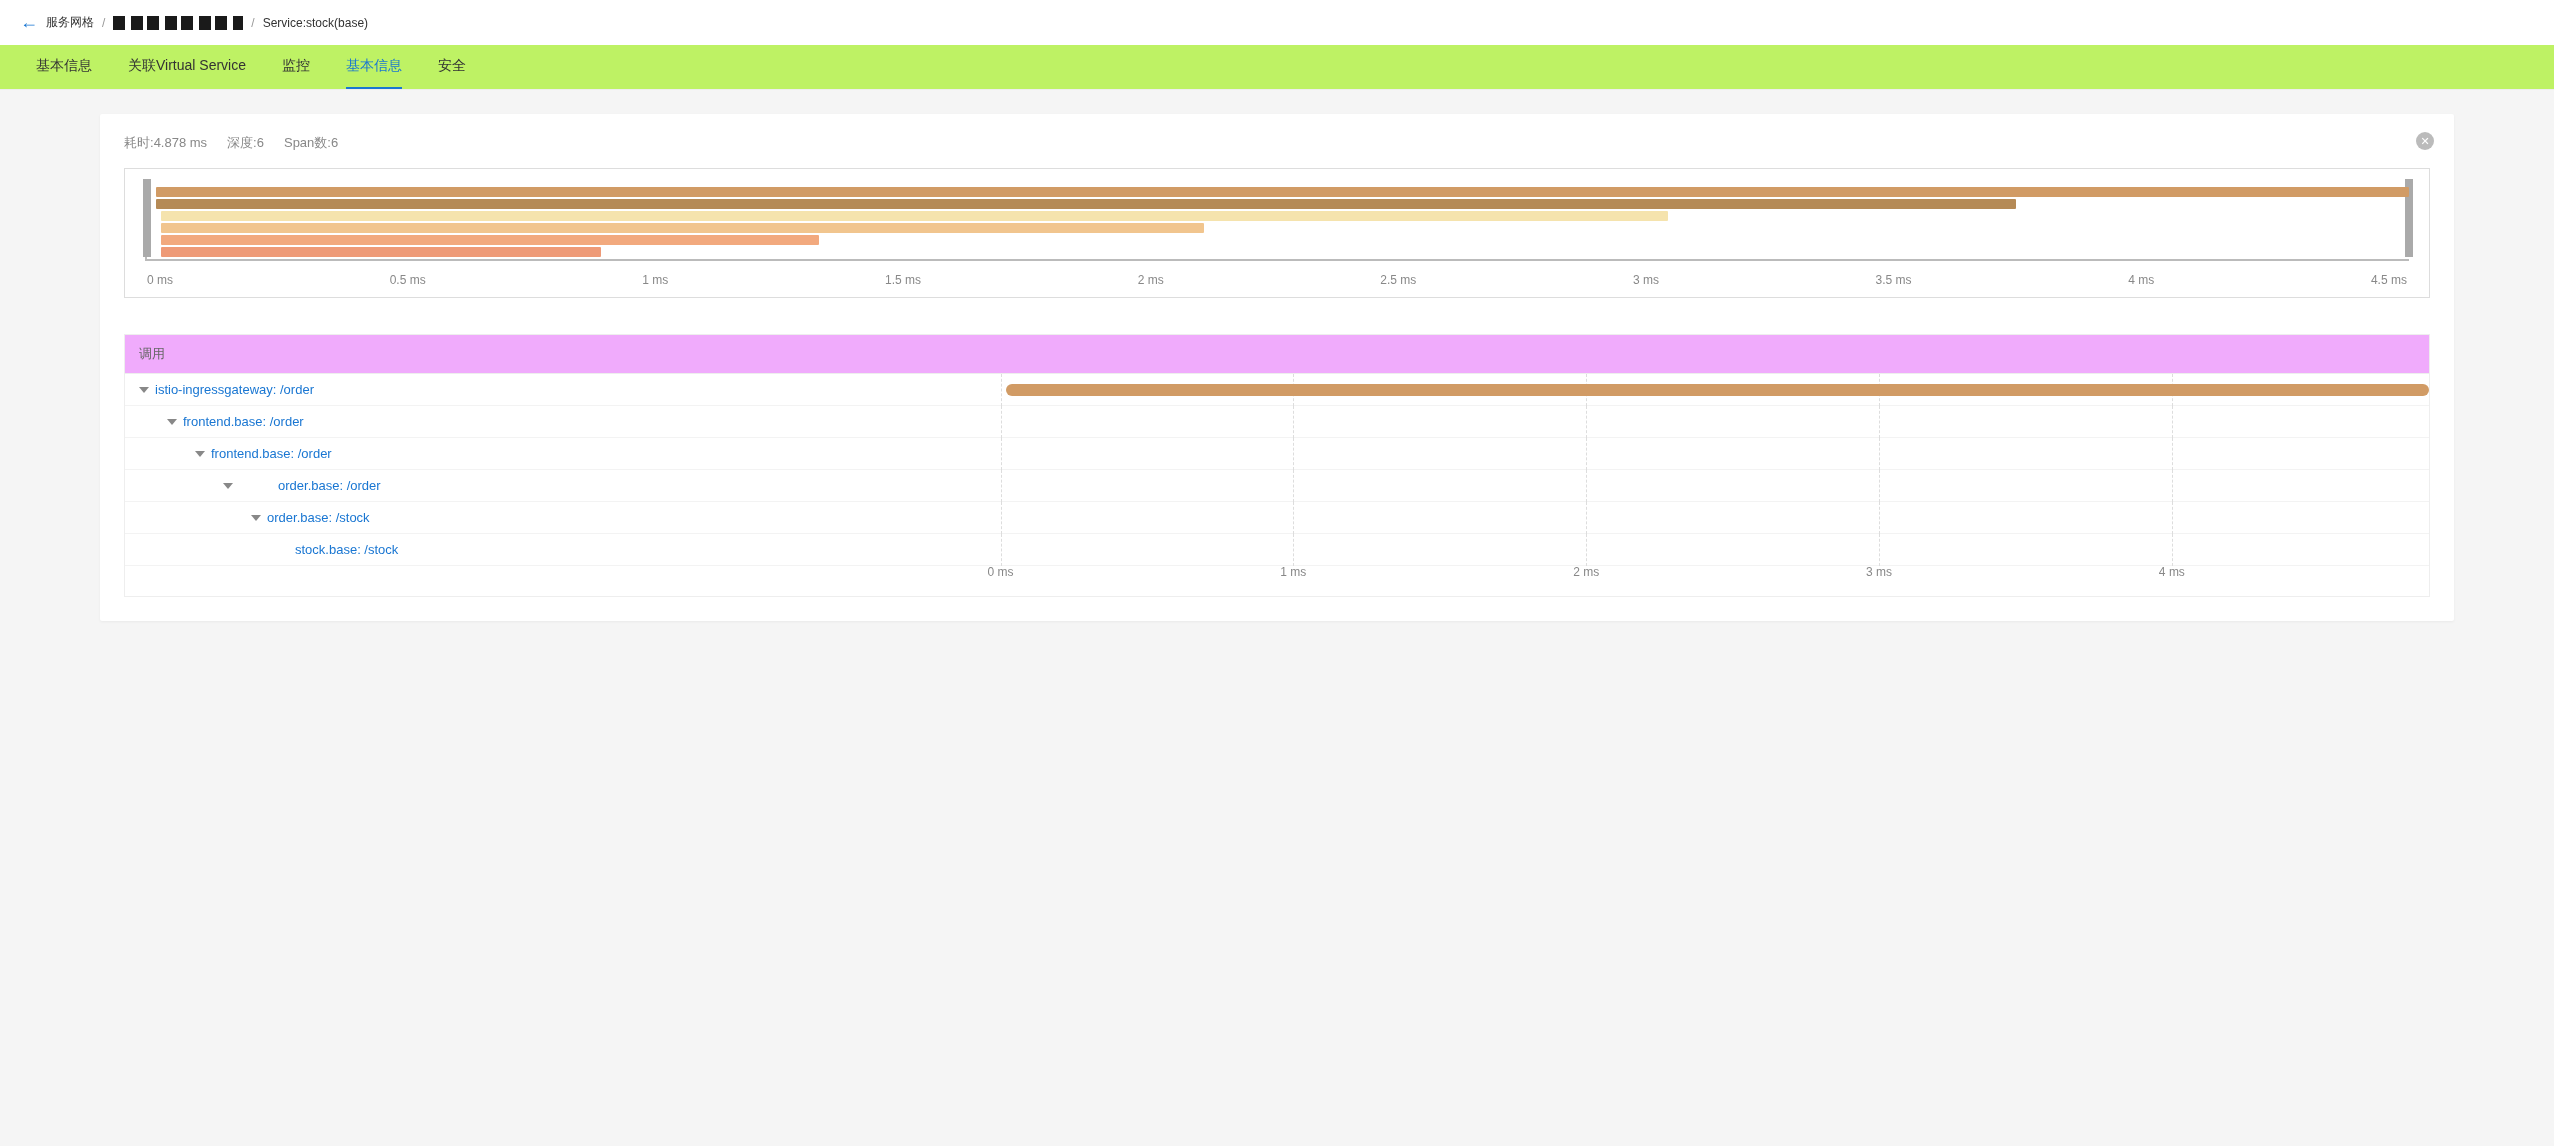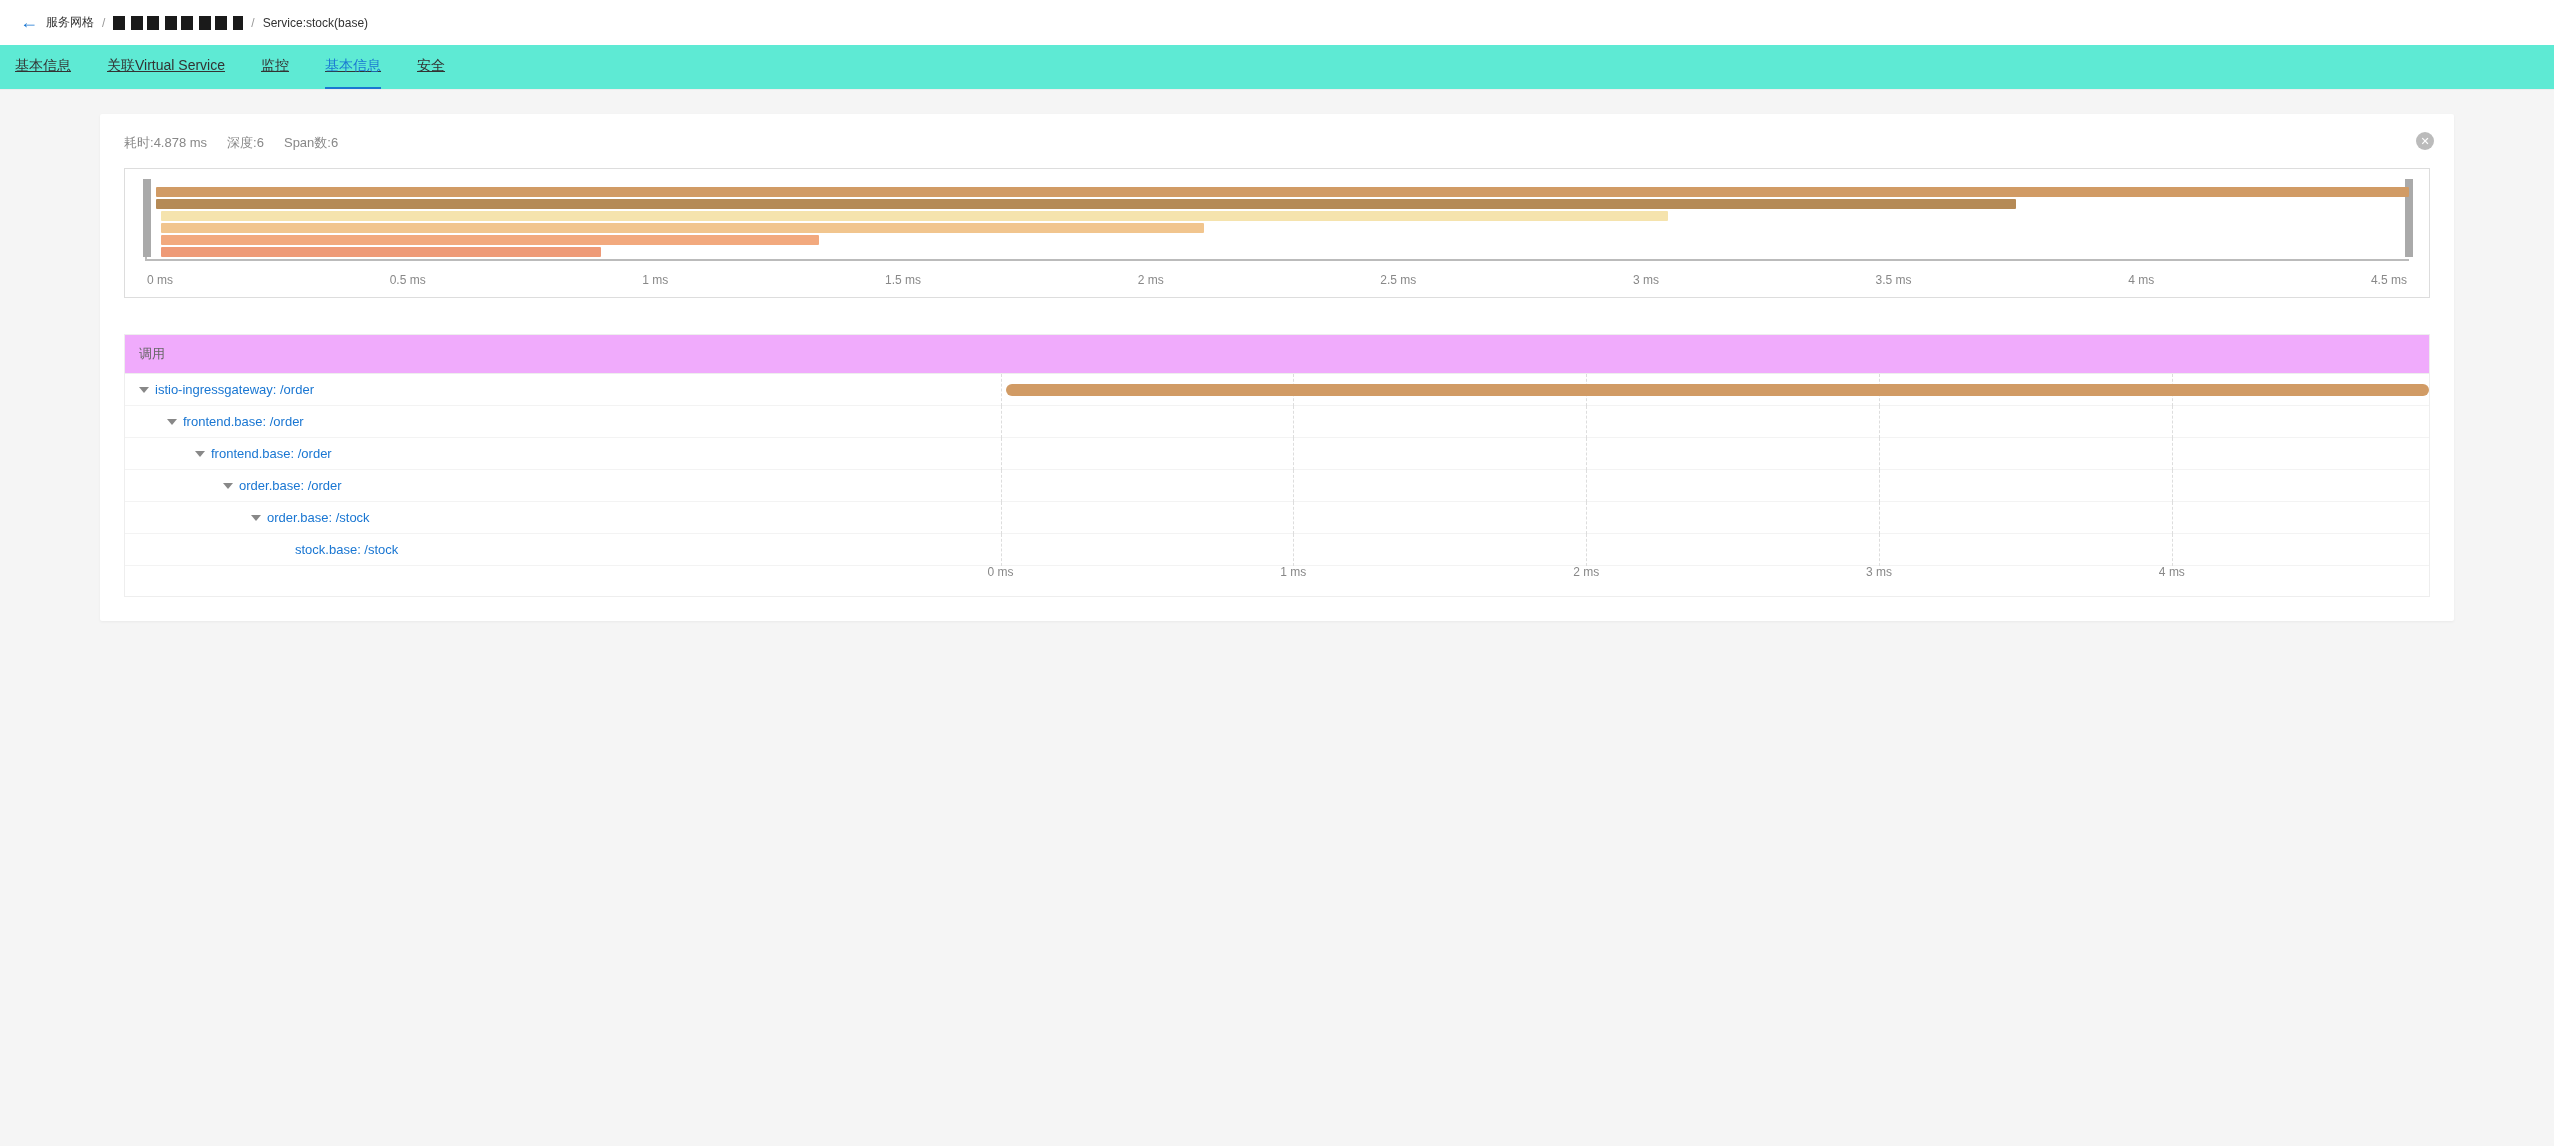--- a/index.html
+++ b/index.html
@@ -4,21 +4,21 @@
 <style>
 * { box-sizing: border-box; margin: 0; padding: 0; }
 body { font-family: -apple-system, "Helvetica Neue", Arial, sans-serif; font-size: 13px; color: #333; background: #f5f5f5; }
 
 .header { background: #fff; padding: 12px 20px; display: flex; align-items: center; gap: 8px; }
 .back-arrow { color: #1976d2; font-size: 18px; font-weight: bold; cursor: pointer; }
 .breadcrumb { display: flex; align-items: center; gap: 8px; font-size: 12px; }
 .breadcrumb .sep { color: #999; }
 .breadcrumb .redacted { display: inline-block; width: 130px; height: 14px; background: repeating-linear-gradient(90deg,#000,#000 12px,#fff 12px,#fff 18px,#000 18px,#000 30px,#fff 30px,#fff 34px); opacity:0.9; }
 
-.tabs { background: #5eead4; padding: 0 15px; display: flex; gap: 36px; border-bottom: 1px solid #eee; text-decoration: underline; }
+.tabs { background: #bef264; padding: 0 36px; display: flex; gap: 36px; border-bottom: 1px solid #eee; }
 .tab { padding: 12px 0; font-size: 14px; color: #333; cursor: pointer; border-bottom: 2px solid transparent; }
 .tab.active { color: #1976d2; border-bottom-color: #1976d2; font-weight: 500; }
 
 .content { padding: 24px 100px; }
 .card { background: #fff; border-radius: 2px; box-shadow: 0 1px 3px rgba(0,0,0,0.05); padding: 20px 24px 24px; position: relative; }
 
 .summary-row { display: flex; align-items: center; gap: 20px; color: #888; font-size: 13px; margin-bottom: 16px; }
 .close-btn { position: absolute; right: 20px; top: 18px; width: 18px; height: 18px; border-radius: 50%; background: #bbb; color: #fff; display:flex;align-items:center;justify-content:center;font-size:11px;cursor:pointer; }
 
 .overview-chart { border: 1px solid #ddd; padding: 14px 20px 10px; margin-bottom: 36px; }
@@ -142,21 +142,21 @@
           </div>
           <div class="span-chart">
             <div class="tick-line" style="left: 0%;"></div>
             <div class="tick-line" style="left: 20.5002%;"></div>
             <div class="tick-line" style="left: 41.0004%;"></div>
             <div class="tick-line" style="left: 61.5006%;"></div>
             <div class="tick-line" style="left: 82.0008%;"></div>
           </div>
         </div>
         <div class="span-row">
-          <div class="span-label" style="padding-left: 98px;">
+          <div class="span-label" style="padding-left: 98px; gap: 39px;">
             <span class="toggle"></span>
             <span>order.base: /order</span>
           </div>
           <div class="span-chart">
             <div class="tick-line" style="left: 0%;"></div>
             <div class="tick-line" style="left: 20.5002%;"></div>
             <div class="tick-line" style="left: 41.0004%;"></div>
             <div class="tick-line" style="left: 61.5006%;"></div>
             <div class="tick-line" style="left: 82.0008%;"></div>
           </div>

